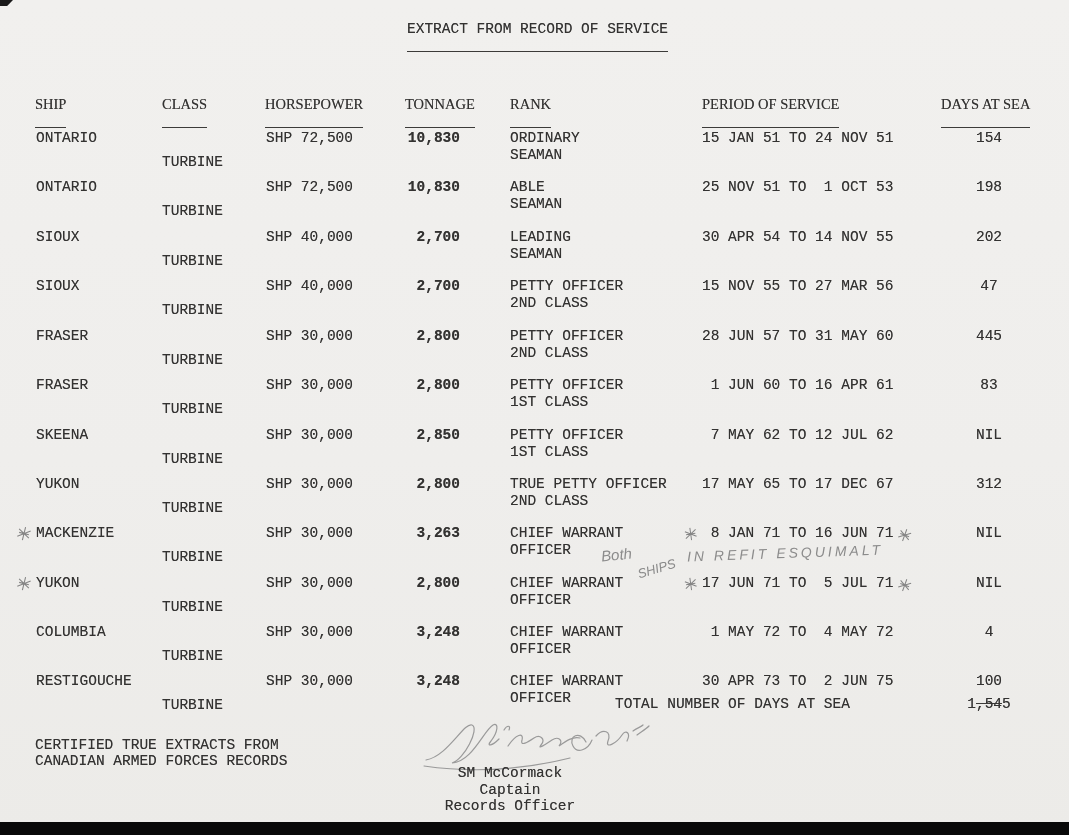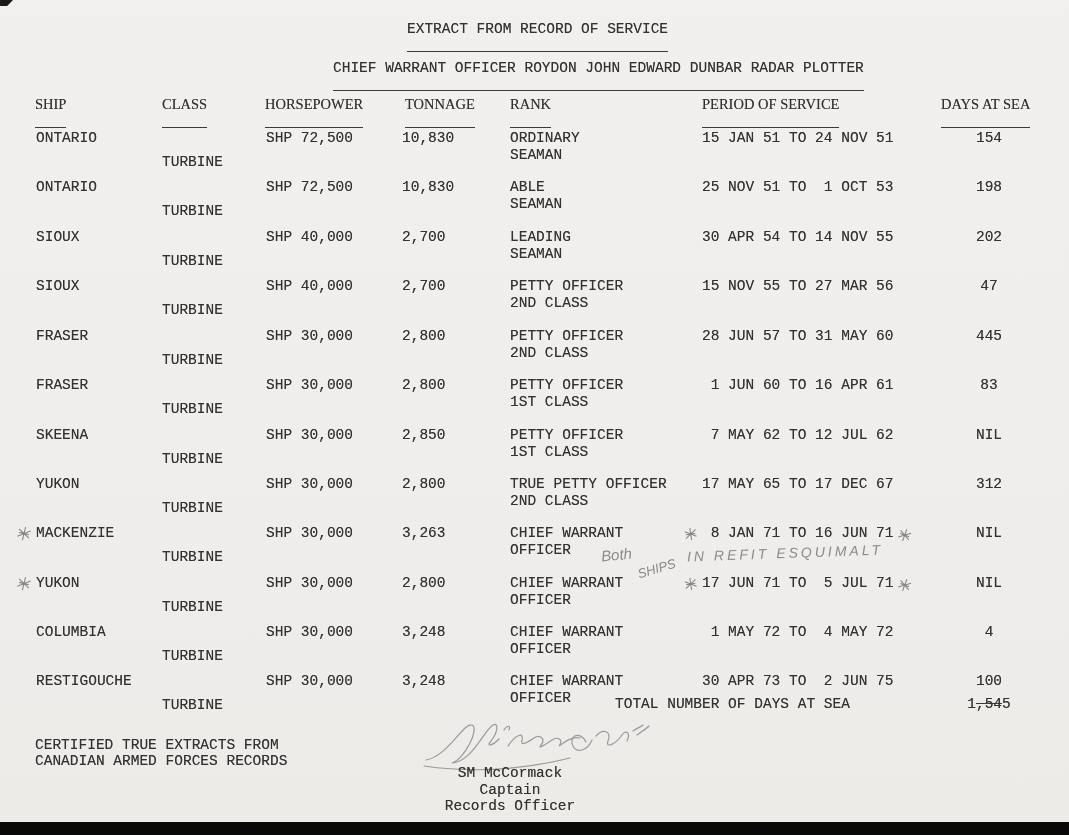--- a/index.html
+++ b/index.html
@@ -19,21 +19,21 @@
   .doc-title{top:21px;left:407px;}
   .doc-subtitle{top:60px;left:333px;}
   
   .colhead{top:96px;font-family:Liberation Serif, serif;}
   
   .row{position:absolute;left:0;width:100%;height:40px;}
   .c{position:absolute;top:0;white-space:pre;line-height:17px;}
   .c.ship{left:36px;}
   .c.cls{left:162px;margin-top:24px;}
   .c.hp{left:266px;}
-  .c.ton{left:402px;width:58px;}
+  .c.ton{left:402px;width:58px;text-align:right;font-weight:bold;}
   .c.rank{left:510px;}
   .c.period{left:702px;}
   .c.days{left:945px;width:88px;text-align:center;}
   .star{position:absolute;color:#858585;}
   .note{font-family:"Liberation Sans",sans-serif;font-style:italic;color:#8b8b8b;position:absolute;white-space:pre;}
   
   .total-label{top:696px;left:615px;}
   .total-value{top:696px;left:945px;width:88px;text-align:center;}
   .cert{left:35px;line-height:16px;}
   .sigblock{left:440px;top:765px;width:140px;text-align:center;line-height:16.5px;}
@@ -42,21 +42,20 @@
   .bottom-bar{position:absolute;left:0;right:0;bottom:0;height:13px;background:#080808;}
   .corner-notch{position:absolute;left:0;top:0;width:13px;height:6px;background:#1a1a1a;
     clip-path:polygon(0 0,100% 0,55% 100%,0 100%);}
 </style>
 </head>
 <body>
 
 <div class="page">
 
   <div class="abs tw doc-title u">EXTRACT FROM RECORD OF SERVICE</div>
-  <div class="abs tw doc-subtitle u">CHIEF WARRANT OFFICER ROYDON JOHN EDWARD DUNBAR RADAR PLOTTER</div>
 
   <div class="abs tw colhead u" style="left:35px">SHIP</div>
   <div class="abs tw colhead u" style="left:162px">CLASS</div>
   <div class="abs tw colhead u" style="left:265px">HORSEPOWER</div>
   <div class="abs tw colhead u" style="left:405px">TONNAGE</div>
   <div class="abs tw colhead u" style="left:510px">RANK</div>
   <div class="abs tw colhead u" style="left:702px">PERIOD OF SERVICE</div>
   <div class="abs tw colhead u" style="left:941px">DAYS AT SEA</div>
 
   <div>

